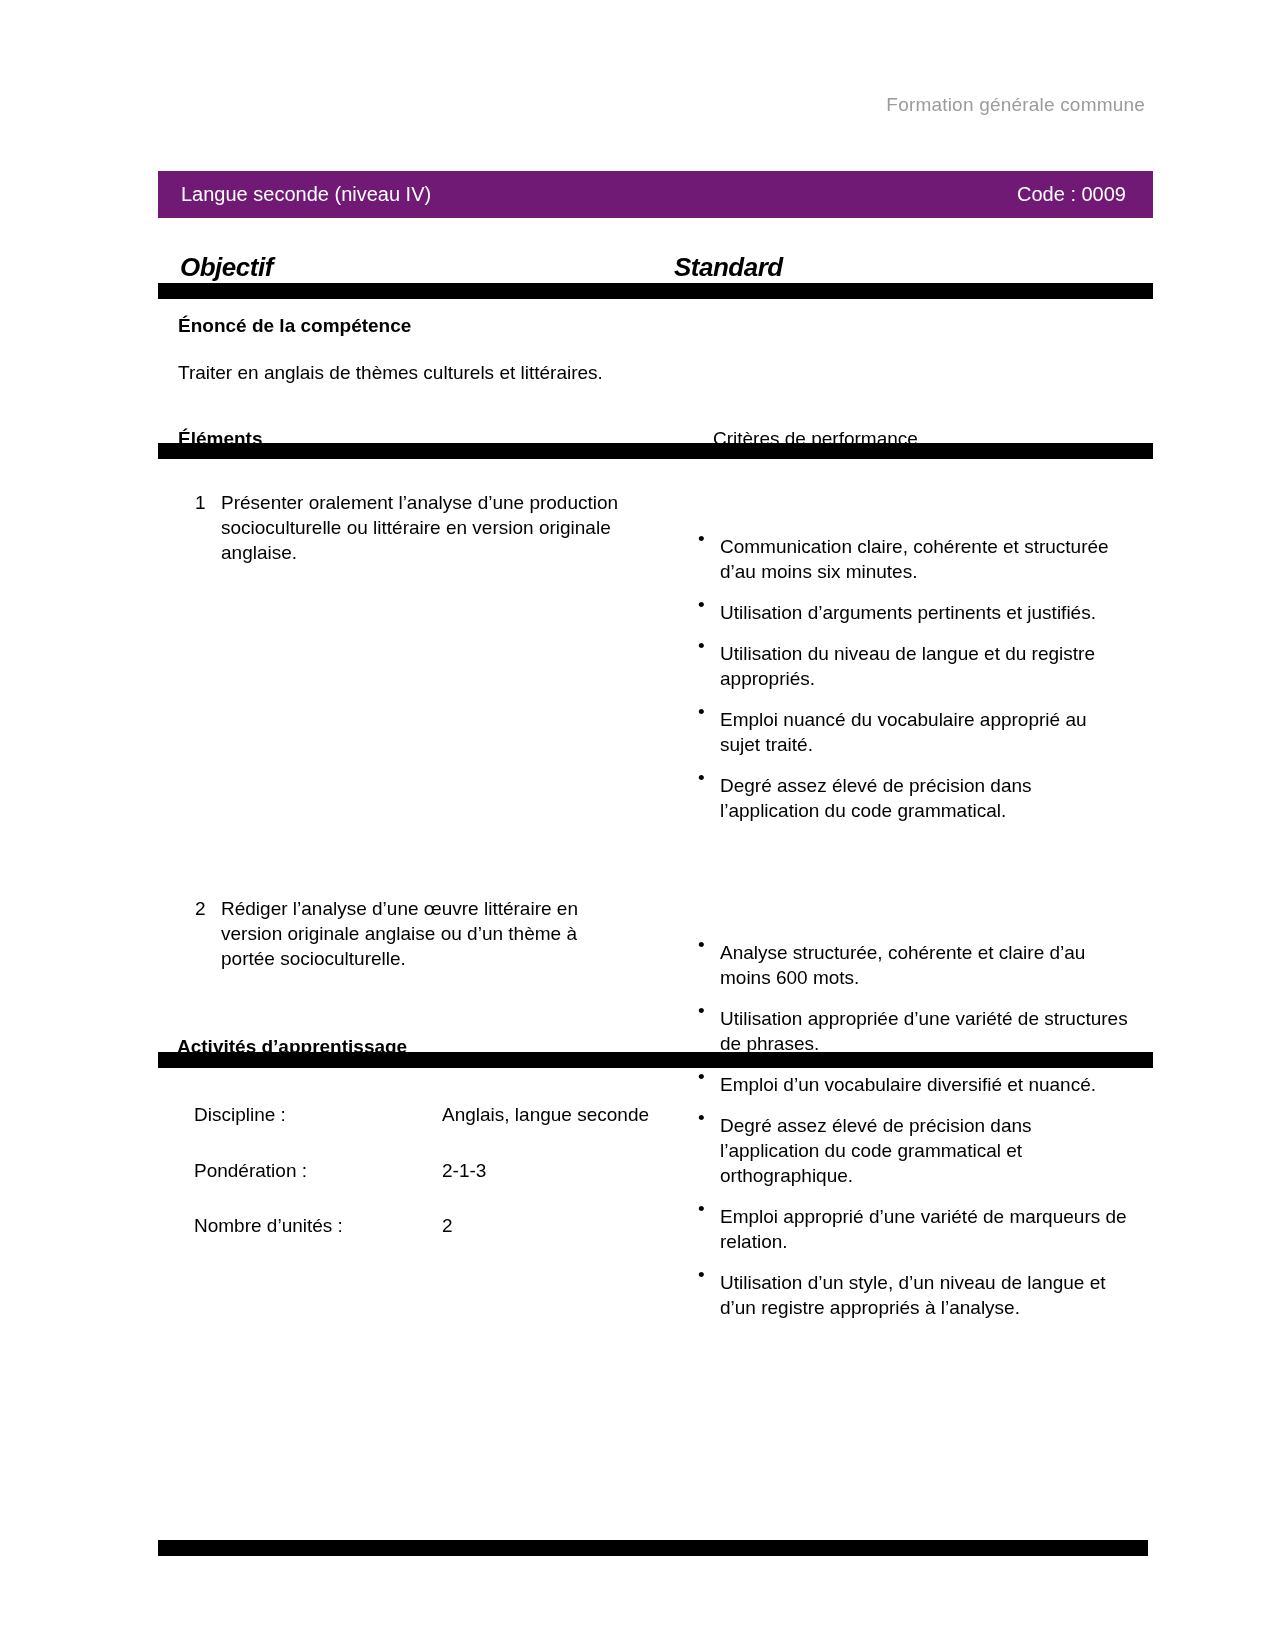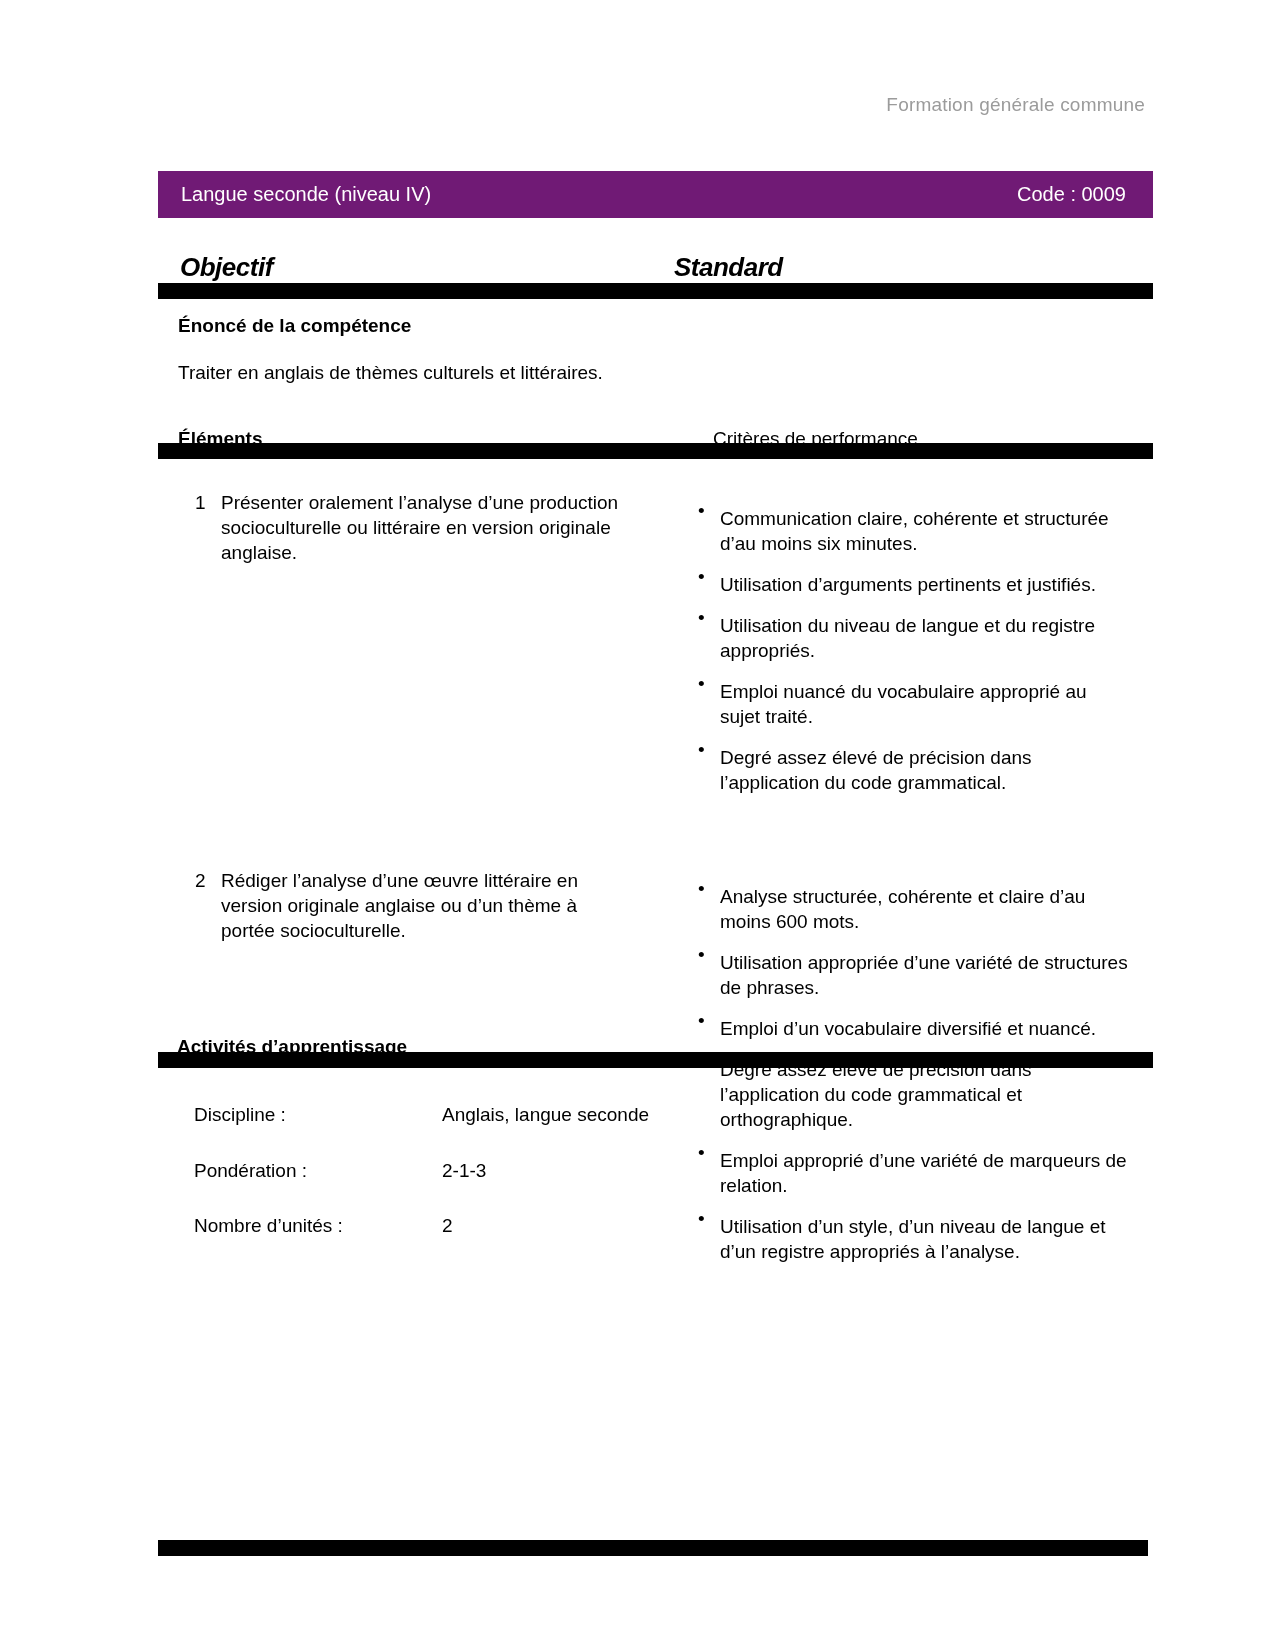--- a/index.html
+++ b/index.html
@@ -81,21 +81,21 @@
     position: absolute; left: 13px; top: 0; width: 460px;
     display: flex;
     font-size: 19px; line-height: 25px;
   }
   .element-cell .num { width: 26px; flex: 0 0 26px; }
   .element-cell .element-text { width: 432px; }
   .criteres-cell {
     position: relative; margin-left: 508px; width: 472px;
     font-size: 19px; line-height: 25px;
   }
-  .criteres-cell ul { list-style: none; }
+  .criteres-cell ul { list-style: none; margin-top: 28px; }
   .criteres-cell li { position: relative; padding-left: 22px; }
   .criteres-cell li::before {
     content: "\2022";
     position: absolute; left: 0; top: 0;
     font-size: 19px;
   }
   .row-1 { min-height: 228px; }
 
   
   .activites-heading {

